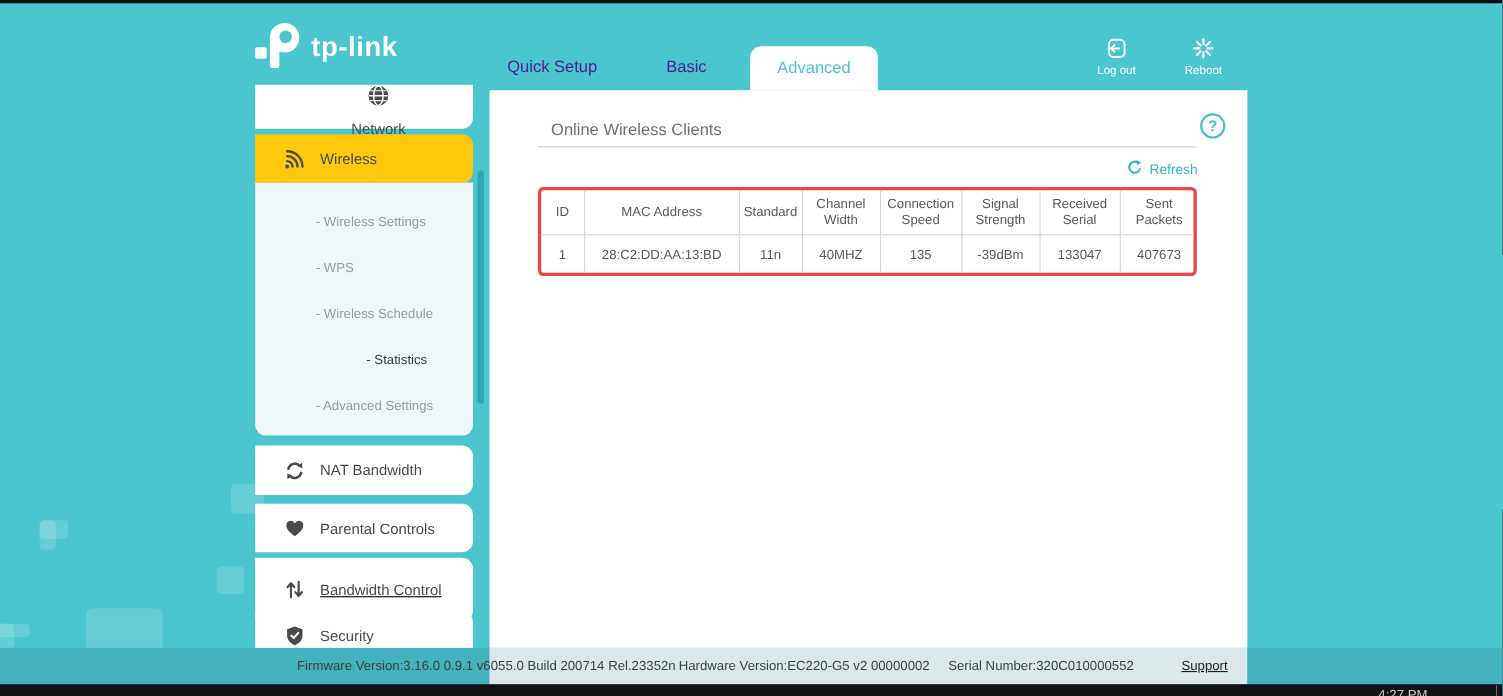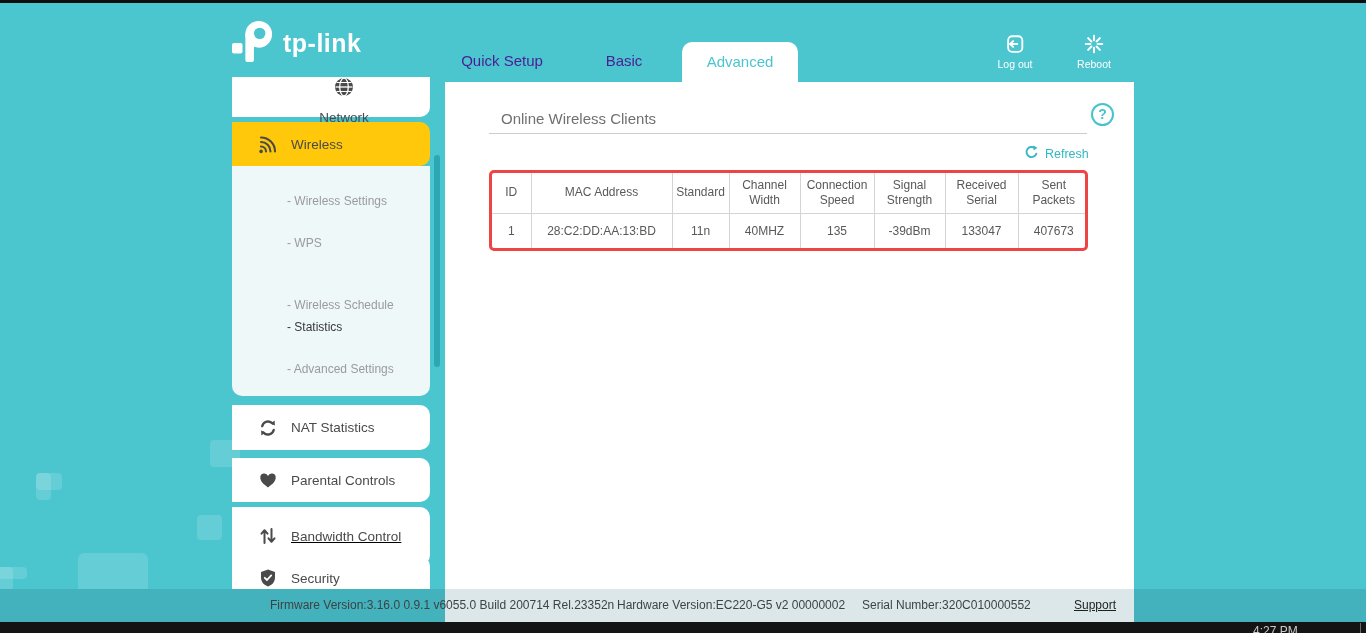--- a/index.html
+++ b/index.html
@@ -48,21 +48,21 @@
   .card .mi-label { font-size:13.5px; color:#4a4a4a; }
   .card .mi-ico { width:20px; height:20px; flex:0 0 20px; display:flex; align-items:center; justify-content:center; }
   .card-network { top:77px; height:40px; border-radius:0 0 10px 0;flex-direction:column; }
   .card-wireless { top:122px; height:44px; background:#FFC80A; border-radius:0 10px 10px 0; }
   .card-nat { top:405px; height:45px; border-radius:0 10px 10px 0; }
   .card-parental { top:458px; height:44px; border-radius:0 10px 10px 0; }
   .card-bandwidth { top:507px; height:58px; border-radius:0 10px 10px 0;text-decoration:underline; }
   .card-security { top:556px; height:44px; border-radius:0 10px 10px 0; }
   .subpanel { position:absolute; left:232px; top:166px; width:198px; height:230px; background:#EEF8F9; border-radius:0 0 10px 10px; }
   .subitem { position:absolute; left:55px; font-size:12px; color:#9b9b9b; cursor:pointer; white-space:nowrap; }
-  .subitem.active { color:#383838; }
+  .subitem.active { color:#383838;margin-left:46px; }
   .scroll-thumb { position:absolute; left:434px; top:155px; width:6px; height:212px; background:#2EA7B4; border-radius:3px; cursor:pointer; }
 
   
   .footer { position:absolute; left:0; top:589px; width:1366px; height:33px; }
   .f-seg { position:absolute; top:0; height:33px; }
   .f-left { left:0; width:445px; background:#44B2BC; }
   .f-mid { left:445px; width:689px; background:#DCE7E9; }
   .f-right { left:1134px; width:232px; background:#44B2BC; }
   .f-text { position:absolute; top:0; line-height:33px; font-size:12px; color:#3d4345; }
   .f-firmware { left:270px; }
@@ -180,21 +180,21 @@
             <td>407673</td>
           </tr>
         </tbody>
       </table>
     </div>
   </div>
 
   <div class="subpanel">
     <div class="subitem" style="top:28px;">- Wireless Settings</div>
     <div class="subitem" style="top:70px;">- WPS</div>
-    <div class="subitem" style="top:112px;margin-top:20px;">- Wireless Schedule</div>
+    <div class="subitem" style="top:112px;">- Wireless Schedule</div>
     <div class="subitem active" style="top:154px;">- Statistics</div>
     <div class="subitem" style="top:196px;">- Advanced Settings</div>
   </div>
 
   <div class="card card-network">
     <span class="mi-ico">
       <svg width="20" height="20" viewBox="0 0 20 20">
         <circle cx="10" cy="10" r="9" fill="#4a4a4a"></circle>
         <path d="M1.5 10 h17" stroke="#fff" stroke-width="1.3" fill="none"></path>
         <ellipse cx="10" cy="10" rx="4.3" ry="8.8" fill="none" stroke="#fff" stroke-width="1.3"></ellipse>
@@ -222,21 +222,21 @@
     <span class="mi-ico">
       <svg width="20" height="20" viewBox="0 0 20 20">
         <g fill="none" stroke="#4a4a4a" stroke-width="2.3" stroke-linecap="round">
           <path d="M4.2 8.2 A6 6 0 0 1 14.6 5.6"></path>
           <path d="M15.8 11.8 A6 6 0 0 1 5.4 14.4"></path>
         </g>
         <polygon points="16.6,2.4 16.9,7.6 12.6,5.6" fill="#4a4a4a"></polygon>
         <polygon points="3.4,17.6 3.1,12.4 7.4,14.4" fill="#4a4a4a"></polygon>
       </svg>
     </span>
-    <span class="mi-label">NAT Statistics</span>
+    <span class="mi-label">NAT Bandwidth</span>
   </div>
 
   <div class="card card-parental">
     <span class="mi-ico">
       <svg width="20" height="20" viewBox="0 0 20 20">
         <path d="M10 17.5 C5 14 2.3 11 2.3 7.6 A4 4 0 0 1 10 6 A4 4 0 0 1 17.7 7.6 C17.7 11 15 14 10 17.5 Z" fill="#4a4a4a"></path>
       </svg>
     </span>
     <span class="mi-label">Parental Controls</span>
   </div>

